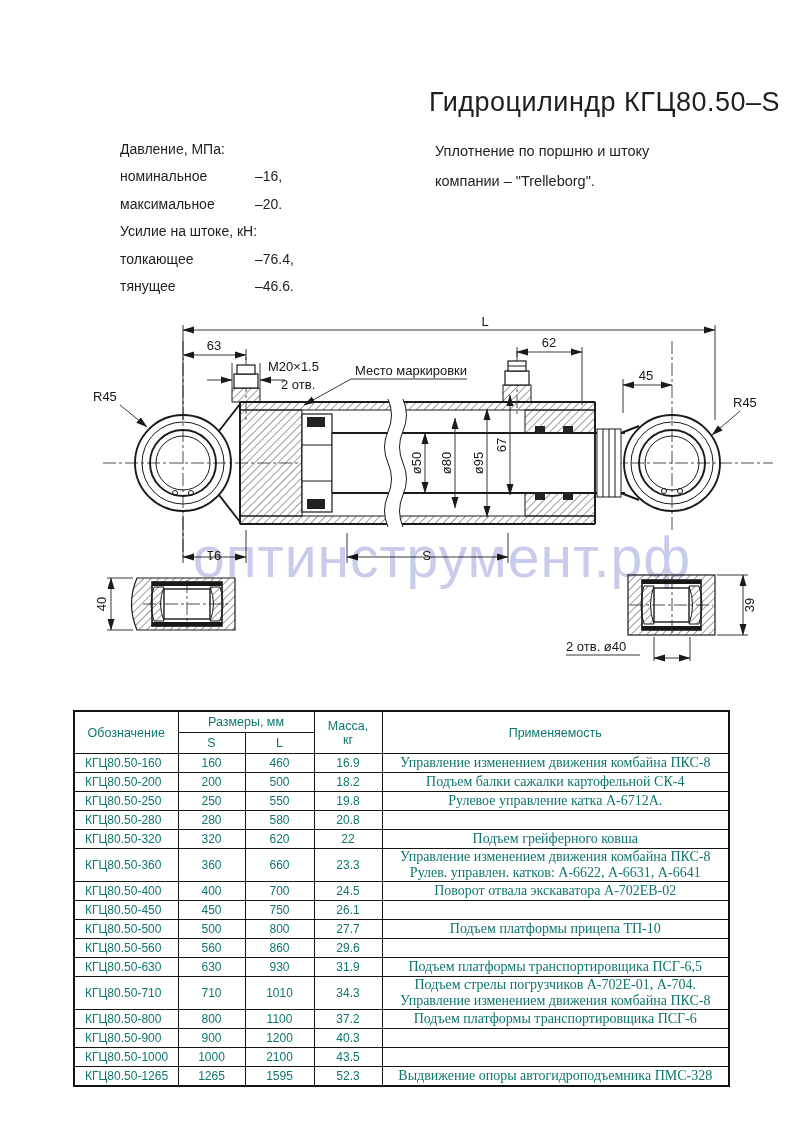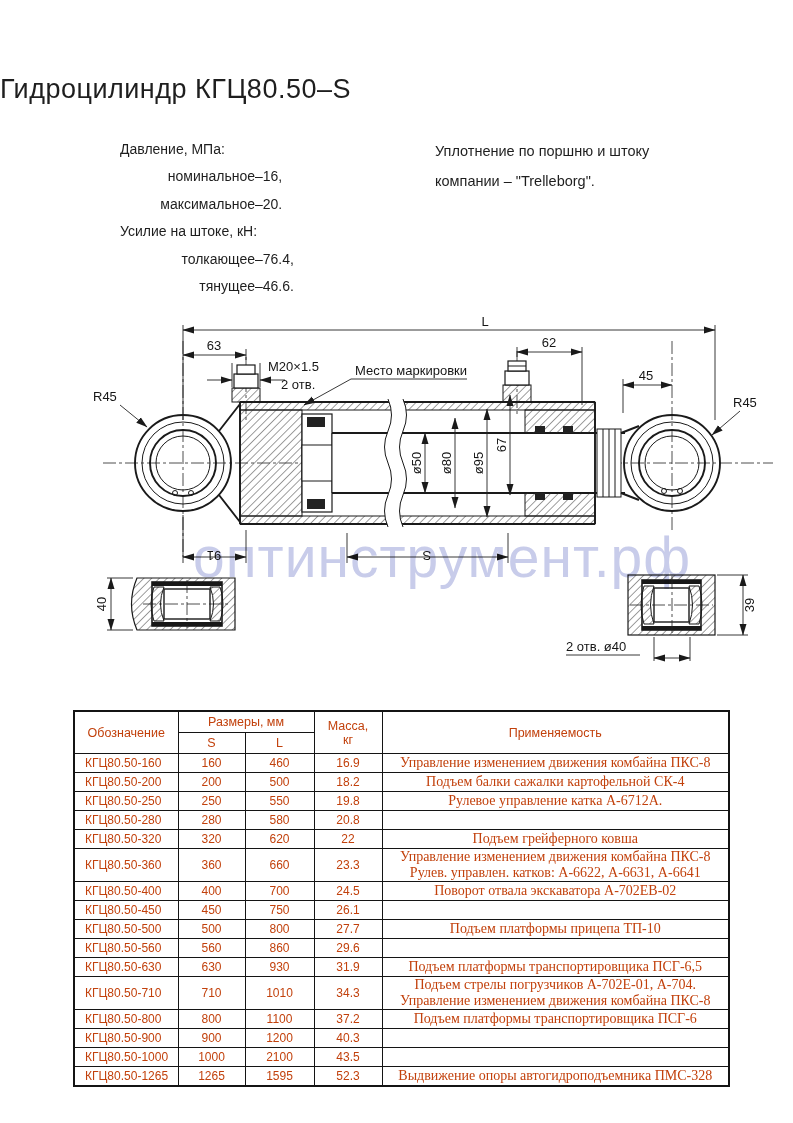--- a/index.html
+++ b/index.html
@@ -1,35 +1,35 @@
 <!DOCTYPE html>
 <html><head>
 <meta charset="utf-8">
 <style>
   html,body{margin:0;padding:0;background:#ffffff;}
   .page{position:relative;width:793px;height:1123px;background:#fff;overflow:hidden;
         font-family:"Liberation Sans",sans-serif;color:#1e1e1e;}
-  .title{position:absolute;left:0;right:0;top:74px;text-align:left;
-         font-size:27px;font-weight:400;letter-spacing:.5px;margin:0;}
+  .title{position:absolute;left:0;right:0;top:74px;text-align:right;
+         font-size:27px;font-weight:400;letter-spacing:.5px;margin:13px;}
   
   .specs{position:absolute;left:120px;top:136px;width:250px;font-size:14px;line-height:27.4px;}
-  .spec-line{display:flex;text-align:right;}
+  .spec-line{display:flex;}
   .spec-line .lab{width:135px;}
   .seal-note{position:absolute;left:435px;top:136px;font-size:14.5px;line-height:30px;}
   
   .drawing{position:absolute;left:85px;top:305px;}
   .sv-left{position:absolute;left:95px;top:572px;}
   .sv-right{position:absolute;left:560px;top:565px;}
   .watermark{position:absolute;left:193px;top:496px;z-index:5;
              font-size:57px;letter-spacing:1px;color:#c8ccea;mix-blend-mode:multiply;
              font-weight:400;white-space:nowrap;margin-top:28px;}
   
   .spec-table{position:absolute;left:73px;top:710px;width:655px;
               border-collapse:collapse;table-layout:fixed;
-              font-size:12px;color:#c2410c;}
+              font-size:12px;color:#0f766e;}
   .spec-table,
   .spec-table th,.spec-table td{border:1.4px solid #141414;}
   .spec-table{border-width:2px;}
   .spec-table th{font-weight:400;font-size:12.5px;padding:0;text-align:center;}
   .spec-table thead tr th{height:20px;}
   .spec-table td{padding:0;height:18px;text-align:center;vertical-align:middle;}
   .c-des{text-align:left !important;padding-left:10px !important;margin-left:38px;}
   .c-app{font-size:14px;font-family:Liberation Serif, serif;}
   .c-app div{line-height:16px;}
   

